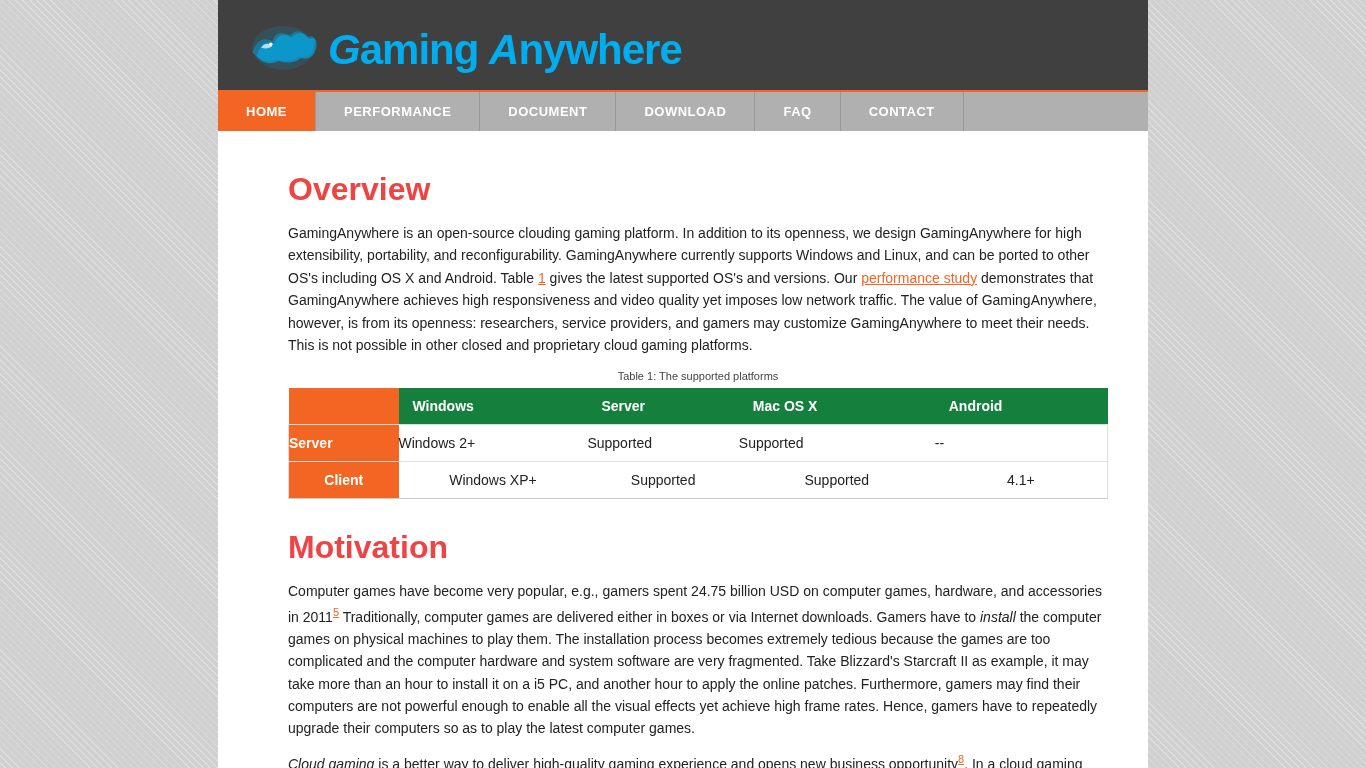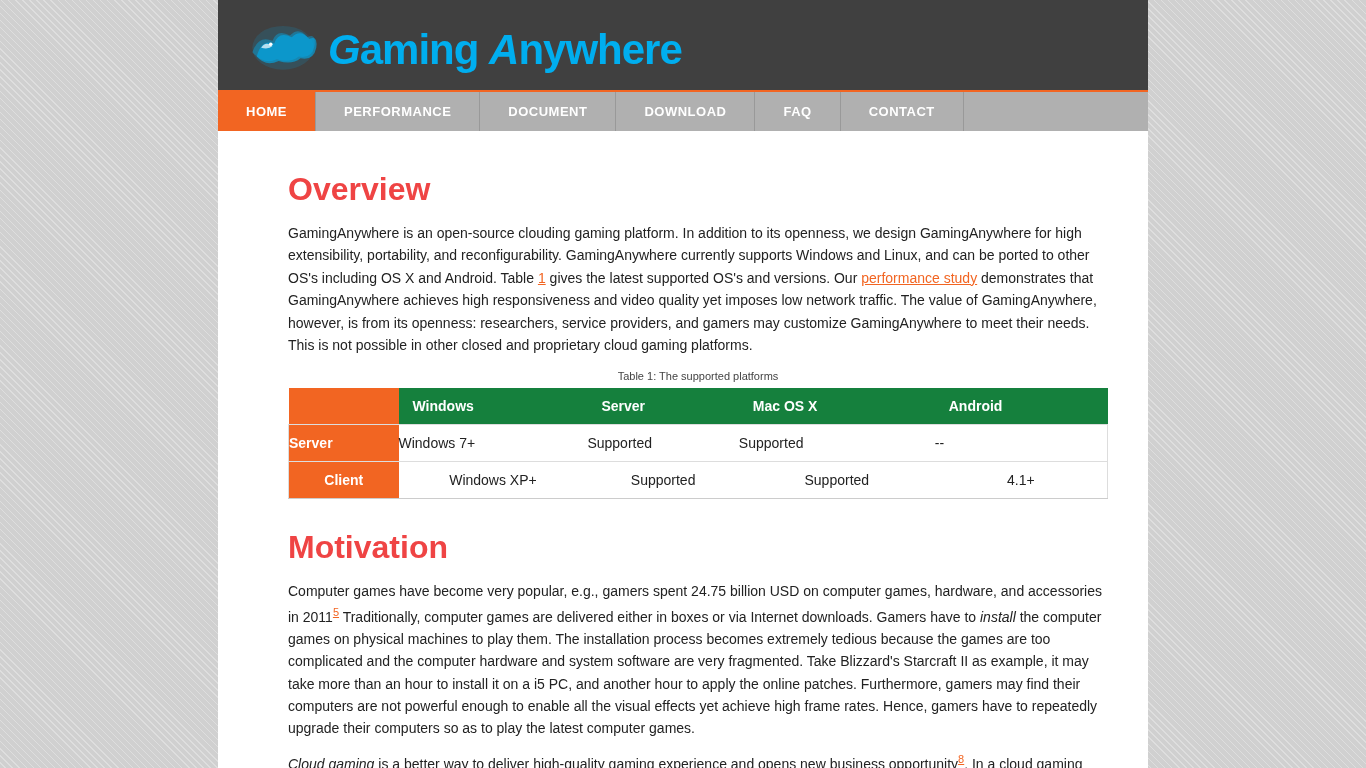--- a/index.html
+++ b/index.html
@@ -185,21 +185,21 @@
           <th style="width:110px;"></th>
           <th>Windows</th>
           <th>Server</th>
           <th>Mac OS X</th>
           <th>Android</th>
         </tr>
       </thead>
       <tbody>
         <tr>
           <td class="row-label">Server</td>
-          <td>Windows 7+</td>
+          <td>Windows 2+</td>
           <td>Supported</td>
           <td>Supported</td>
           <td>--</td>
         </tr>
         <tr>
           <td class="row-label">Client</td>
           <td>Windows XP+</td>
           <td>Supported</td>
           <td>Supported</td>
           <td>4.1+</td>

